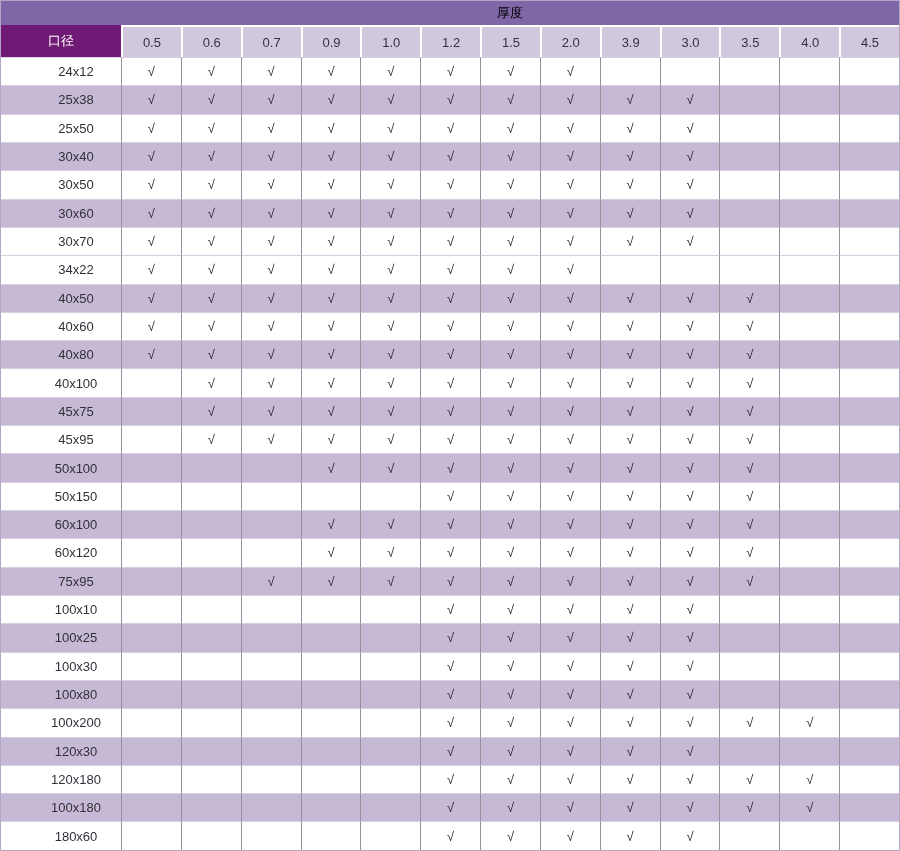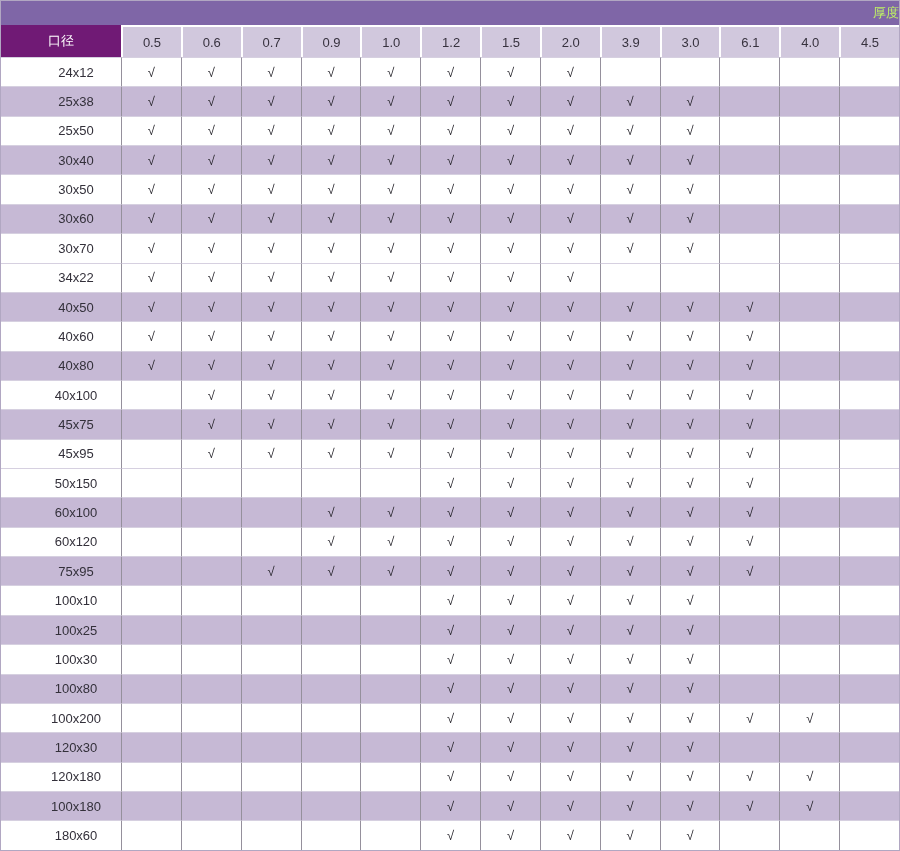--- a/index.html
+++ b/index.html
@@ -24,24 +24,24 @@
     height: 100%;
     border-collapse: separate;
     border-spacing: 0;
     table-layout: fixed;
   }
   col.c-first { width: 120px; }
   
   tr.banner-row th {
     height: 24px;
     background: #7f66a7;
-    color: #bef264;
+    color: #000000;
     font-size: 13px;
     font-weight: 400;
-    text-align: right;
+    text-align: center;
     vertical-align: middle;
     padding: 0;
   }
   
   tr.cols-row th {
     height: 30px;
     font-size: 13px;
     font-weight: 400;
     text-align: center;
     vertical-align: middle;
@@ -93,21 +93,21 @@
       <th class="tcol">0.5</th>
           <th class="tcol">0.6</th>
           <th class="tcol">0.7</th>
           <th class="tcol">0.9</th>
           <th class="tcol">1.0</th>
           <th class="tcol">1.2</th>
           <th class="tcol">1.5</th>
           <th class="tcol">2.0</th>
           <th class="tcol">3.9</th>
           <th class="tcol">3.0</th>
-          <th class="tcol">6.1</th>
+          <th class="tcol">3.5</th>
           <th class="tcol">4.0</th>
           <th class="tcol">4.5</th>
         </tr>
     </thead>
     <tbody id="spec-body">
         <tr>
           <td class="cal">24x12</td>
           <td class="chk">√</td>
           <td class="chk">√</td>
           <td class="chk">√</td>
@@ -312,20 +312,36 @@
           <td class="chk">√</td>
           <td class="chk">√</td>
           <td class="chk"></td>
           <td class="chk"></td>
         </tr>
         <tr>
           <td class="cal">45x95</td>
           <td class="chk"></td>
           <td class="chk">√</td>
           <td class="chk">√</td>
+          <td class="chk">√</td>
+          <td class="chk">√</td>
+          <td class="chk">√</td>
+          <td class="chk">√</td>
+          <td class="chk">√</td>
+          <td class="chk">√</td>
+          <td class="chk">√</td>
+          <td class="chk">√</td>
+          <td class="chk"></td>
+          <td class="chk"></td>
+        </tr>
+        <tr class="alt">
+          <td class="cal">50x100</td>
+          <td class="chk"></td>
+          <td class="chk"></td>
+          <td class="chk"></td>
           <td class="chk">√</td>
           <td class="chk">√</td>
           <td class="chk">√</td>
           <td class="chk">√</td>
           <td class="chk">√</td>
           <td class="chk">√</td>
           <td class="chk">√</td>
           <td class="chk">√</td>
           <td class="chk"></td>
           <td class="chk"></td>

